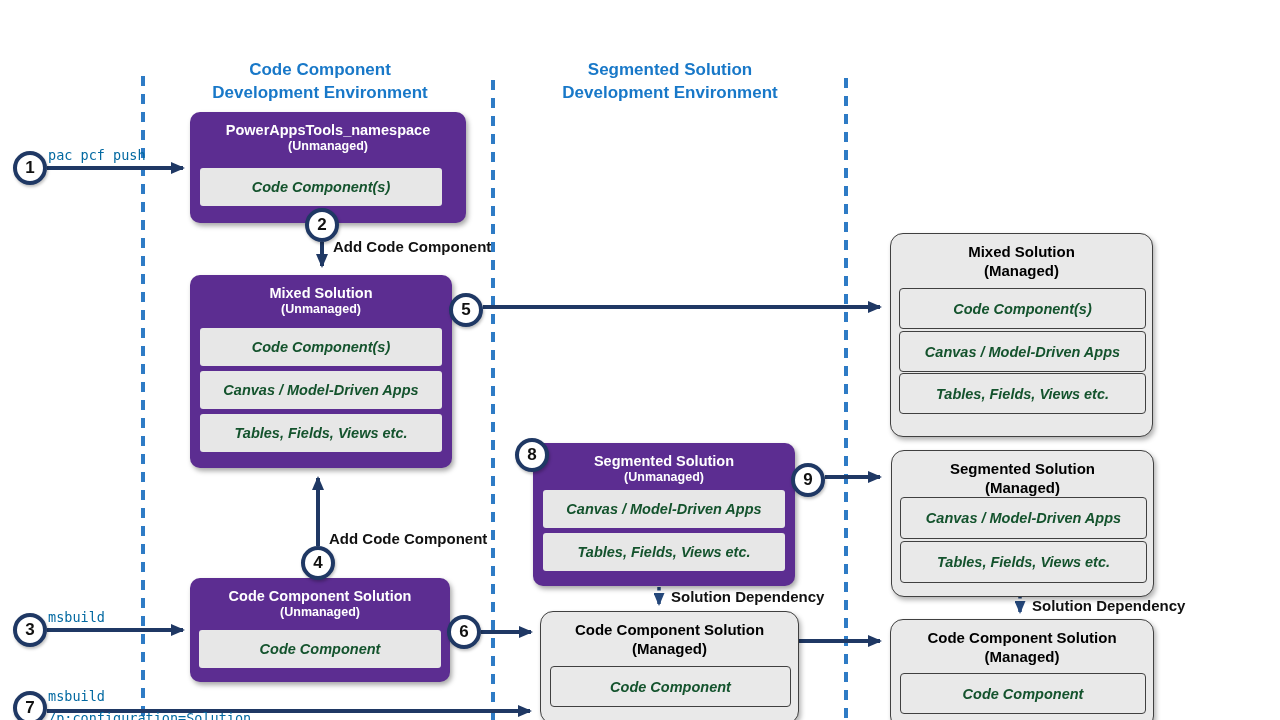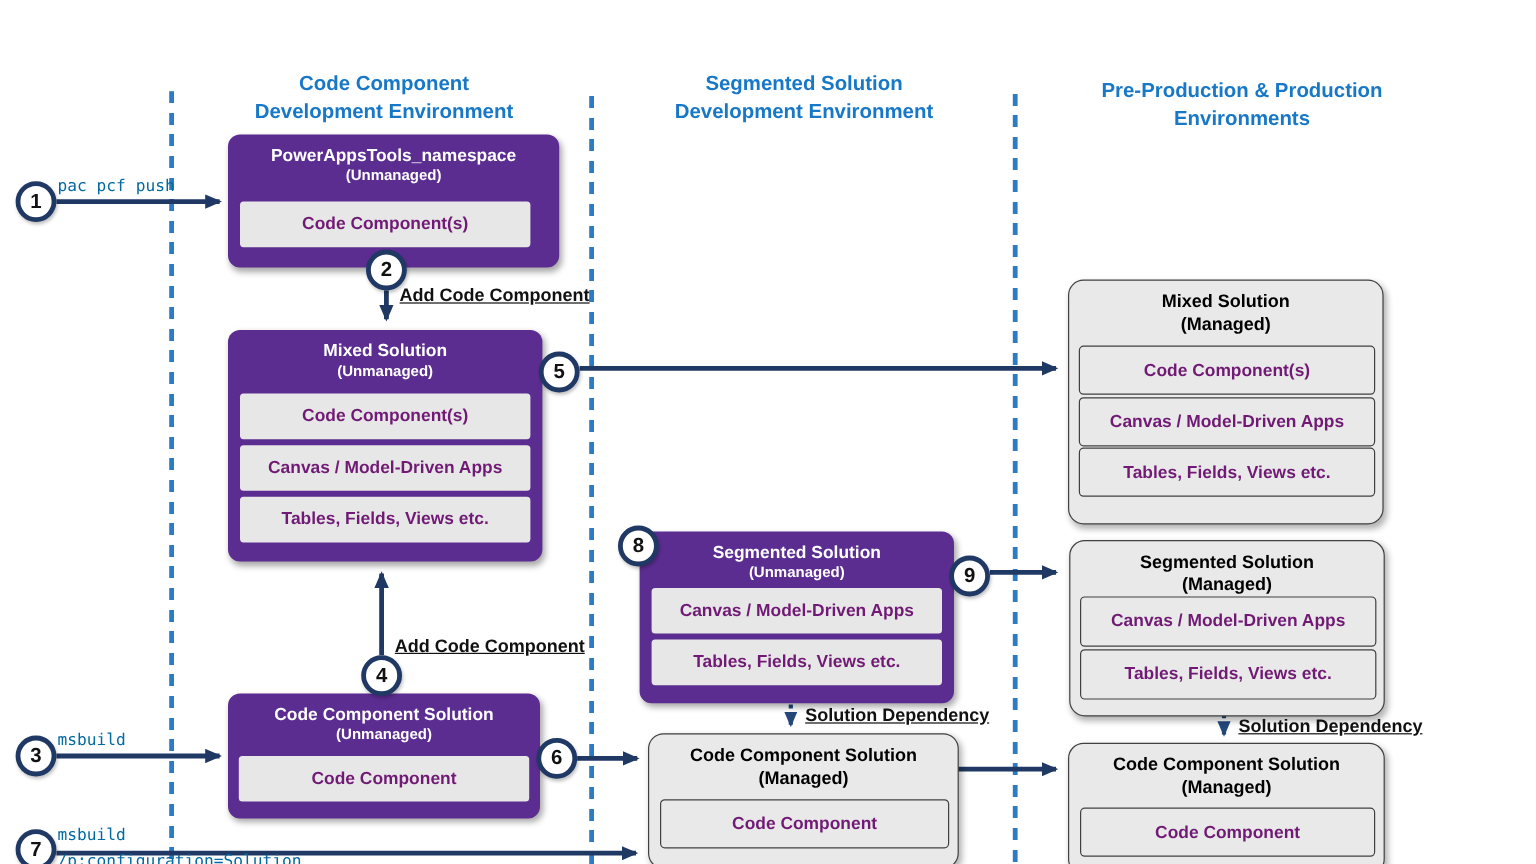--- a/index.html
+++ b/index.html
@@ -29,52 +29,50 @@
   .gbox{
     position:absolute;z-index:3;background:#e9e9e9;border:1.6px solid #404040;
     border-radius:13px;box-shadow:2px 3px 5px rgba(0,0,0,.3);
     color:#000;text-align:center;
   }
   .gbox .title{font-weight:700;font-size:15px;line-height:19px;margin-top:8px;}
   
   .row{
     position:absolute;background:#e7e7e7;border-radius:3px;
     display:flex;align-items:center;justify-content:center;
-    font-weight:600;font-size:14.5px;color:#701a75;
+    font-weight:600;font-size:14.5px;color:#14532d;font-style:italic;
   }
   .gbox .row{border:1.3px solid #404040;border-radius:4px;background:#e9e9e9;}
   
   .step{
     position:absolute;z-index:6;width:26px;height:26px;background:#fff;
     border:4px solid #1f3864;border-radius:50%;
     display:flex;align-items:center;justify-content:center;
     font-size:17px;font-weight:700;color:#111;
     box-shadow:1px 2px 3px rgba(0,0,0,.25);
   }
   
-  .lbl{position:absolute;z-index:7;font-weight:600;font-size:15px;color:#111;white-space:nowrap;text-decoration:underline;}
+  .lbl{position:absolute;z-index:7;font-weight:600;font-size:15px;color:#111;white-space:nowrap;}
   .mono{position:absolute;z-index:7;font-family:"DejaVu Sans Mono",monospace;font-size:13.5px;color:#0369a1;white-space:nowrap;}
   
   #arrows{position:absolute;left:0;top:0;z-index:2;}
 </style>
 </head>
 <body>
 
 <div id="canvas">
 
   <div class="vdash" style="left:141px;top:56px;height:664px;"></div>
   <div class="vdash" style="left:491px;top:60px;height:660px;"></div>
   <div class="vdash" style="left:844px;top:58px;height:662px;"></div>
 
   <div class="colhead" style="left:160px;top:38px;width:320px;">Code Component
 Development Environment</div>
   <div class="colhead" style="left:510px;top:38px;width:320px;">Segmented Solution
 Development Environment</div>
-  <div class="colhead" style="left:880px;top:44px;width:310px;">Pre-Production &amp; Production
-Environments</div>
 
   <svg id="arrows" width="1280" height="720">
     <defs>
       <marker id="ah" markerUnits="userSpaceOnUse" markerWidth="14" markerHeight="12" refX="12" refY="6" orient="auto">
         <path d="M0,0 L14,6 L0,12 Z" fill="#1f3864"></path>
       </marker>
       <marker id="ahd" markerUnits="userSpaceOnUse" markerWidth="13" markerHeight="11" refX="11" refY="5.5" orient="auto">
         <path d="M0,0 L13,5.5 L0,11 Z" fill="#24477a"></path>
       </marker>
     </defs>

